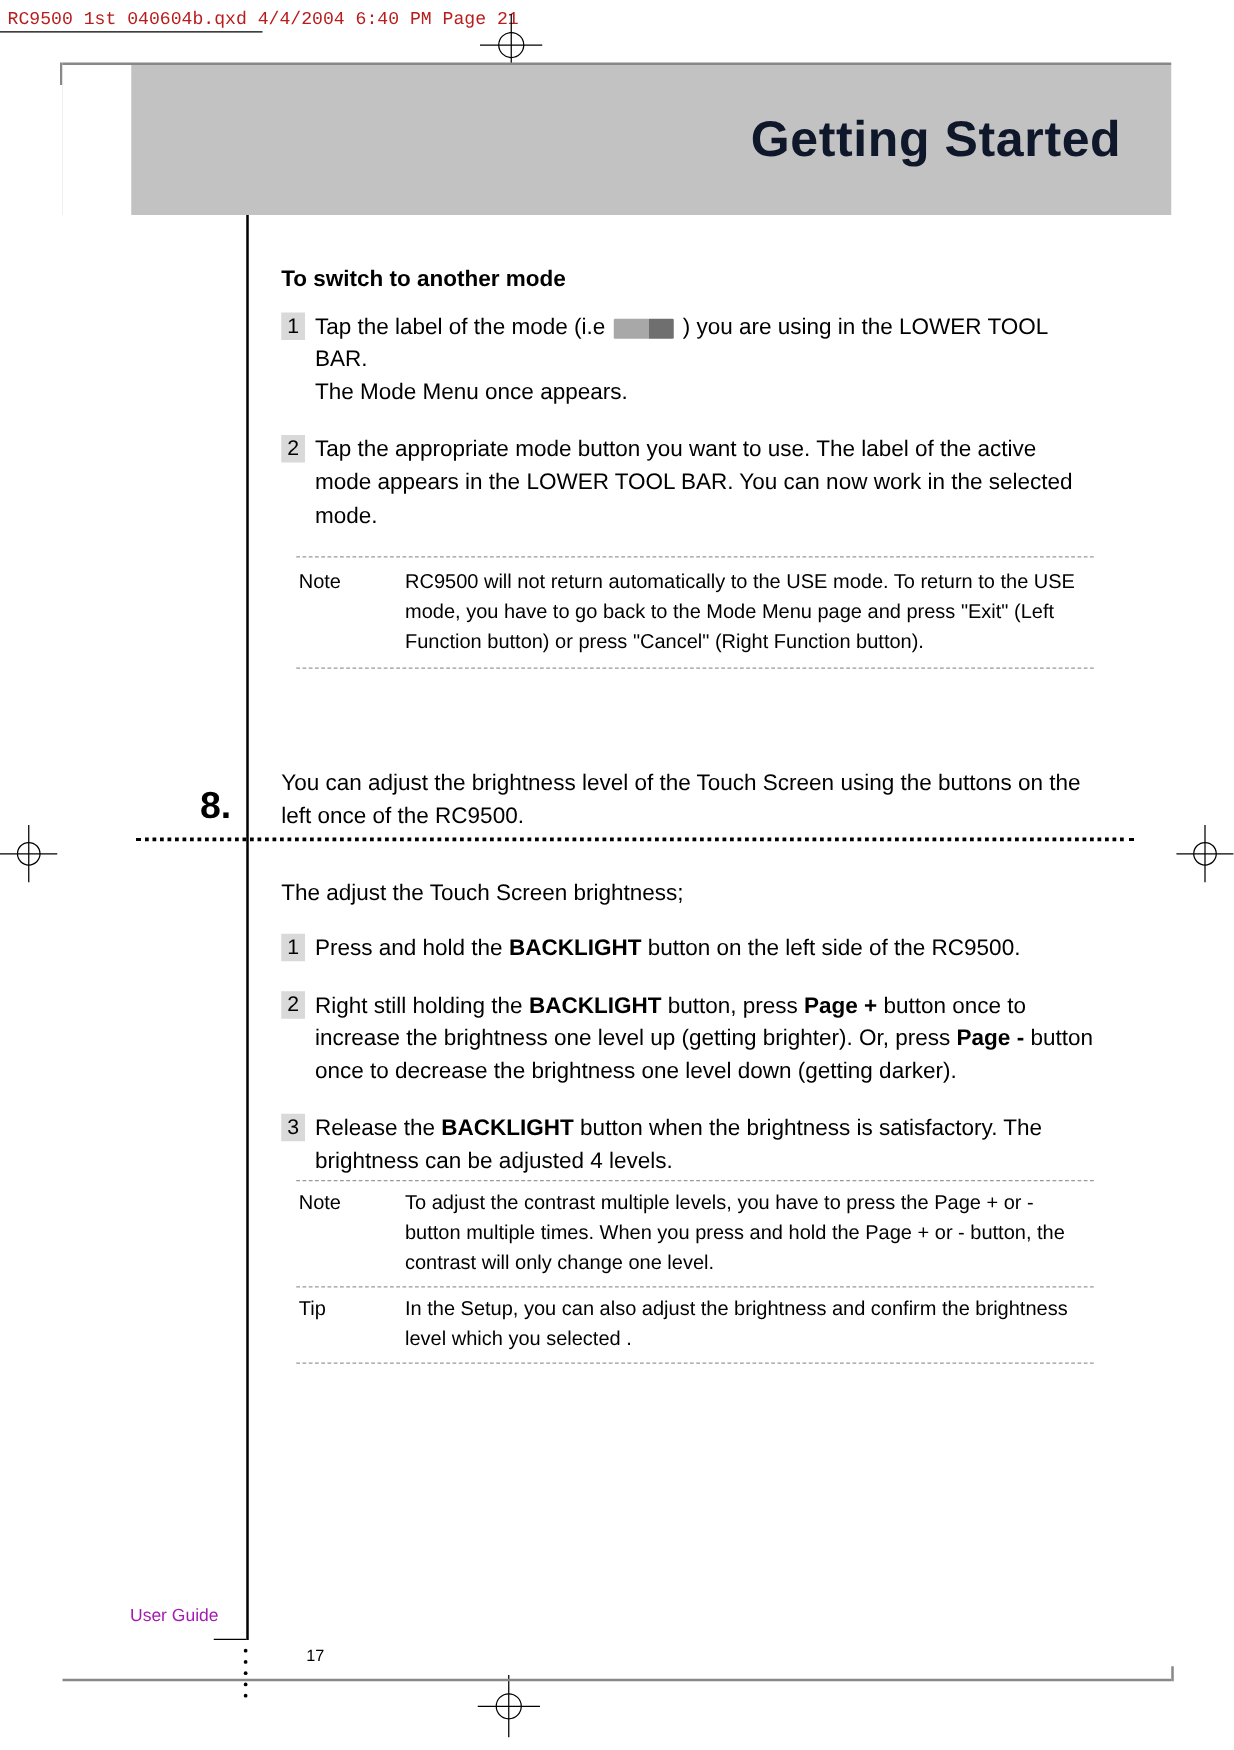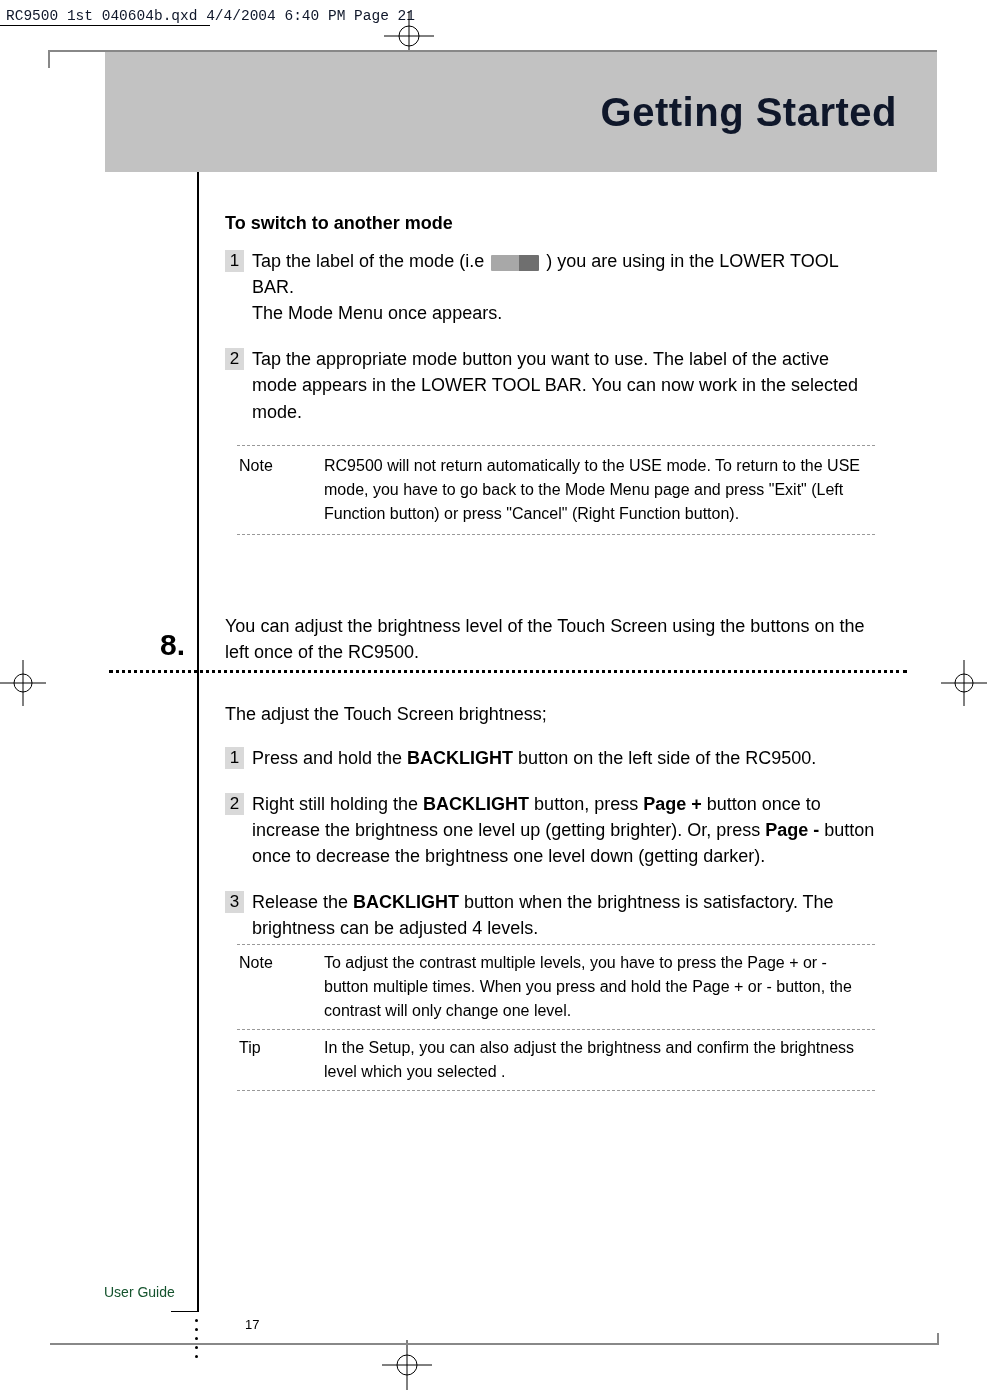--- a/index.html
+++ b/index.html
@@ -20,21 +20,21 @@
     width: 210px;
     height: 1px;
     background: #000;
   }
   .doc-header-text {
     position: absolute;
     top: 8px;
     left: 6px;
     font-family: "Courier New", monospace;
     font-size: 14.5px;
-    color: #0f172a;
+    color: #b91c1c;
   }
   .top-regmark {
     position: absolute;
     top: 11px;
     left: 384px;
     width: 50px;
     height: 50px;
   }
   .top-regmark svg,
   .side-regmark svg,
@@ -153,21 +153,21 @@
   }
 
   .para { margin-bottom: 18px; }
 
   .note-stack { margin-top:-2px; }
   .note-stack .note-block + .note-block { border-top: none; margin-top:0; }
   .note-block.tight { padding:6px 2px; }
 
   .sidebar-label {
     position:absolute; left:104px; bottom:100px;
-    font-size:14px; color:#14532d;
+    font-size:14px; color:#a21caf;
   }
   .page-num {
     position:absolute; left:245px; bottom:68px; font-size:13px;
   }
   .corner-tick-br {
     position:absolute; right:48px; bottom:55px; width:2px; height:12px; background:#888;
   }
 </style>
 </head>
 <body>

